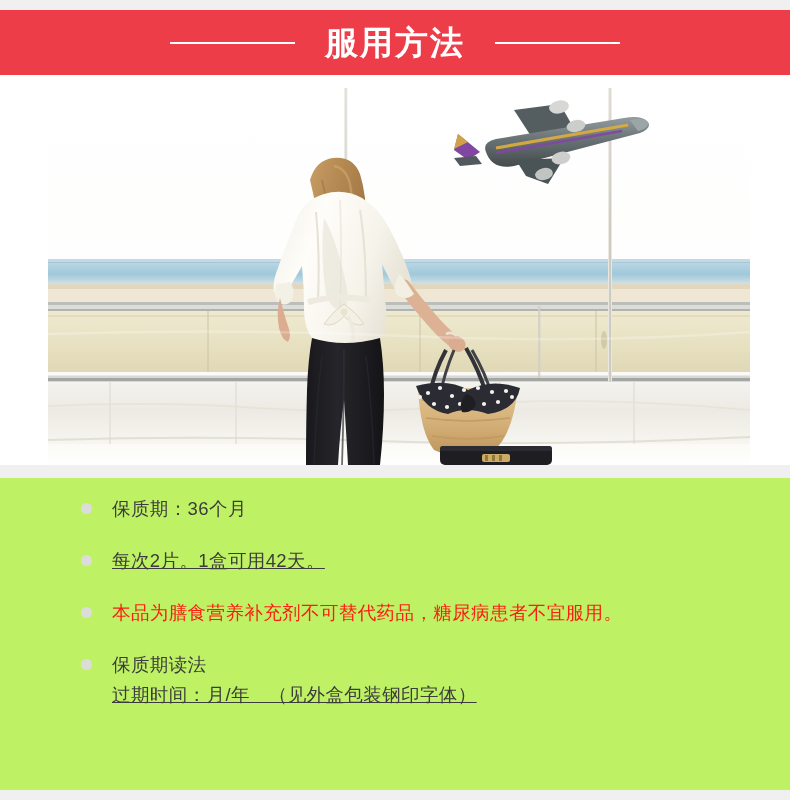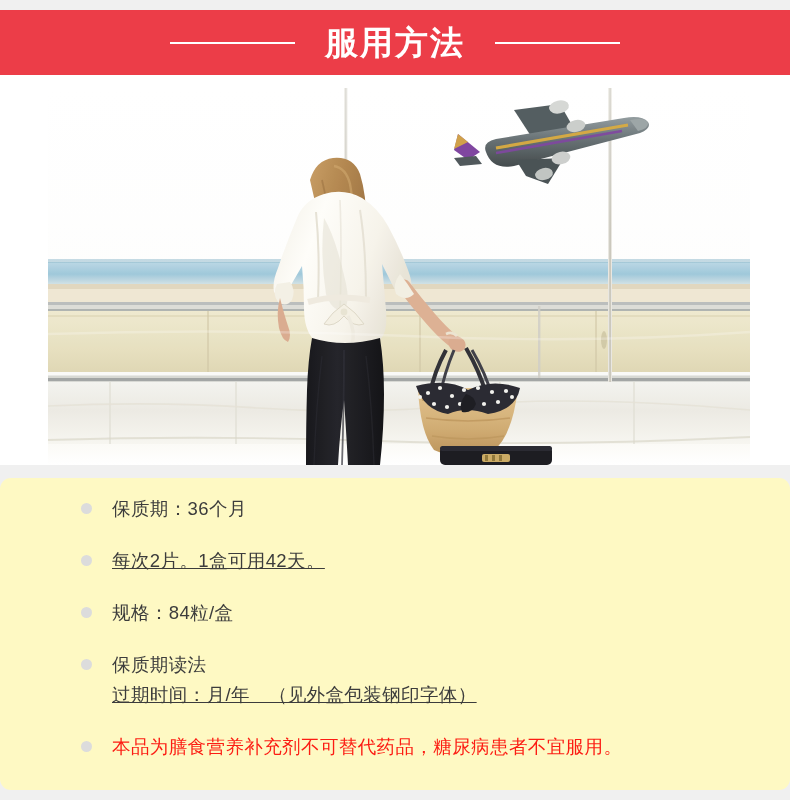--- a/index.html
+++ b/index.html
@@ -81,22 +81,21 @@
     background: #f0f0f0;
   }
 
   
   .content-card {
     position: absolute;
     left: 0;
     top: 478px;
     width: 790px;
     height: 312px;
-    background: #fef9c3;
-    border-radius: 11px;
+    background: #bef264;
   }
   .bullet-list {
     position: absolute;
     left: 78px;
     top: 16px;
     width: 680px;
   }
   .bullet-item {
     position: relative;
     padding-left: 34px;
@@ -390,36 +389,32 @@
         <span class="bullet-text">保质期：36个月</span>
       </div>
 
       <div class="bullet-item">
         <span class="bullet-dot"></span>
         <span class="bullet-text">
           <span class="bullet-sub">每次2片。1盒可用42天。</span>
         </span>
       </div>
 
-      <div class="bullet-item">
+
+      <div class="bullet-item warning">
         <span class="bullet-dot"></span>
-        <span class="bullet-text">规格：84粒/盒</span>
+        <span class="bullet-text">本品为膳食营养补充剂不可替代药品，糖尿病患者不宜服用。</span>
       </div>
 
       <div class="bullet-item">
         <span class="bullet-dot"></span>
         <span class="bullet-text">
           <span>保质期读法</span>
           <span class="bullet-sub">过期时间：月/年　（见外盒包装钢印字体）</span>
         </span>
       </div>
 
-      <div class="bullet-item warning">
-        <span class="bullet-dot"></span>
-        <span class="bullet-text">本品为膳食营养补充剂不可替代药品，糖尿病患者不宜服用。</span>
-      </div>
-
     </div>
   </div>
 
   <div class="bottom-strip"></div>
 
 </div>
 
 </body></html>

